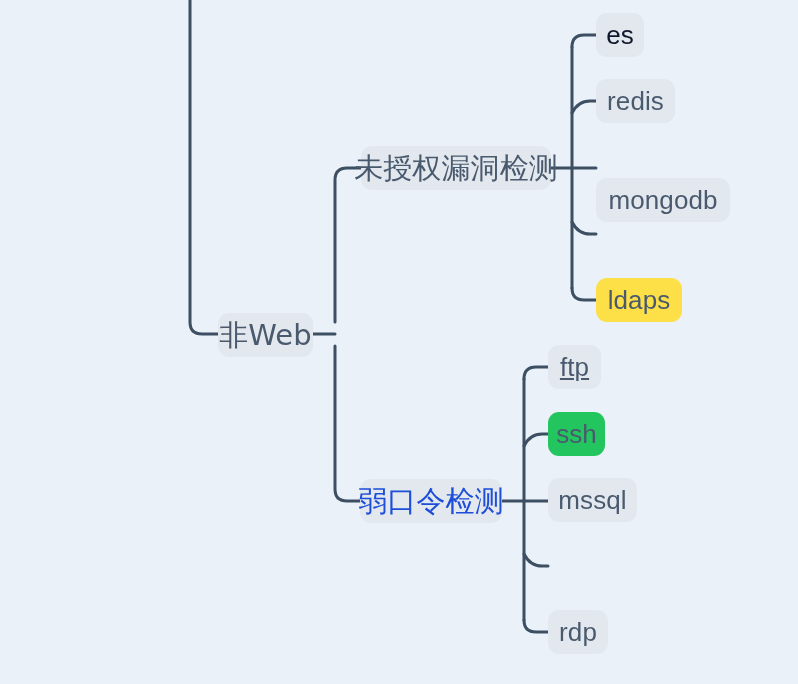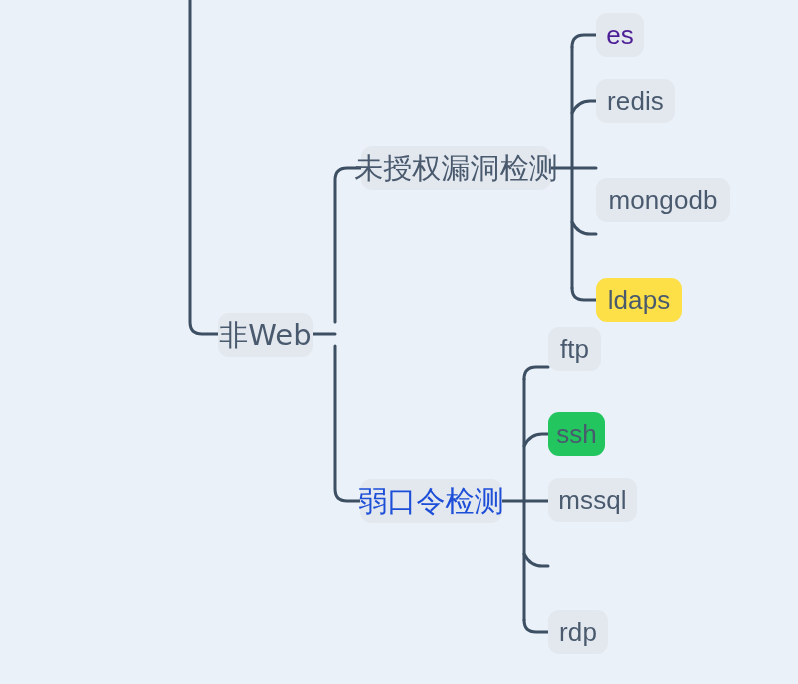--- a/index.html
+++ b/index.html
@@ -93,34 +93,34 @@
   </div>
 
   <div class="node cjk" style="left: 361px; top: 146px; width: 190px; background: rgb(227, 232, 239); color: rgb(74, 90, 110); border-radius: 11px;">
     <span>未授权漏洞检测</span>
   </div>
 
   <div class="node cjk" style="left: 360px; top: 479px; width: 142px; background: rgb(227, 232, 239); color: #1d4ed8; border-radius: 11px;">
     <span>弱口令检测</span>
   </div>
 
-  <div class="node leaf" style="left: 596px; top: 13px; width: 48px; background: rgb(227, 232, 239); color: #4c1d95; border-radius: 11px;">
+  <div class="node leaf" style="left: 596px; top: 13px; width: 48px; background: rgb(227, 232, 239); color: #0f172a; border-radius: 11px;">
     <span>es</span>
   </div>
   <div class="node leaf" style="left: 596px; top: 79px; width: 79px; background: rgb(227, 232, 239); color: rgb(74, 90, 110); border-radius: 11px;">
     <span>redis</span>
   </div>
   <div class="node leaf" style="left: 596px; top: 146px; width: 134px; background: rgb(227, 232, 239); color: rgb(74, 90, 110); border-radius: 11px; margin-top: 32px;">
     <span>mongodb</span>
   </div>
   <div class="node leaf" style="left: 596px; top: 278px; width: 86px; background: #fde047; color: rgb(74, 90, 110); border-radius: 11px;">
     <span>ldaps</span>
   </div>
 
-  <div class="node leaf" style="left: 548px; top: 327px; width: 53px; background: rgb(227, 232, 239); color: rgb(74, 90, 110); border-radius: 11px;">
+  <div class="node leaf" style="left: 548px; top: 345px; width: 53px; background: rgb(227, 232, 239); color: rgb(74, 90, 110); border-radius: 11px; text-decoration: underline;">
     <span>ftp</span>
   </div>
   <div class="node leaf" style="left: 548px; top: 412px; width: 57px; background: #22c55e; color: rgb(74, 90, 110); border-radius: 11px;">
     <span>ssh</span>
   </div>
   <div class="node leaf" style="left: 548px; top: 478px; width: 89px; background: rgb(227, 232, 239); color: rgb(74, 90, 110); border-radius: 11px;">
     <span>mssql</span>
   </div>
   <div class="node leaf" style="left: 548px; top: 610px; width: 60px; background: rgb(227, 232, 239); color: rgb(74, 90, 110); border-radius: 11px;">
     <span>rdp</span>

